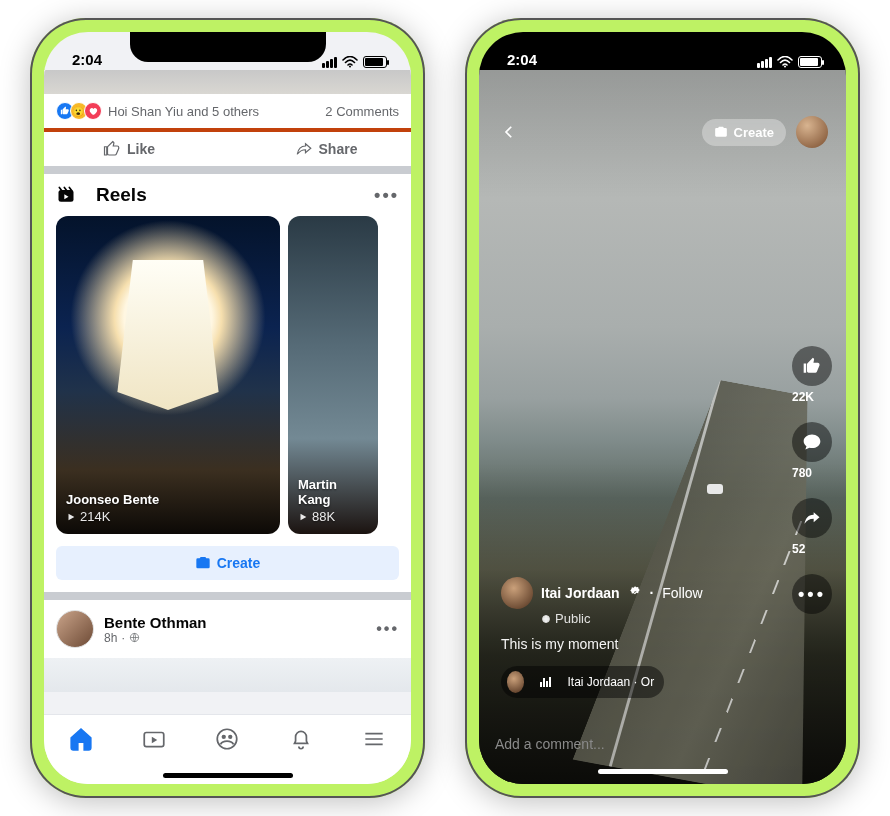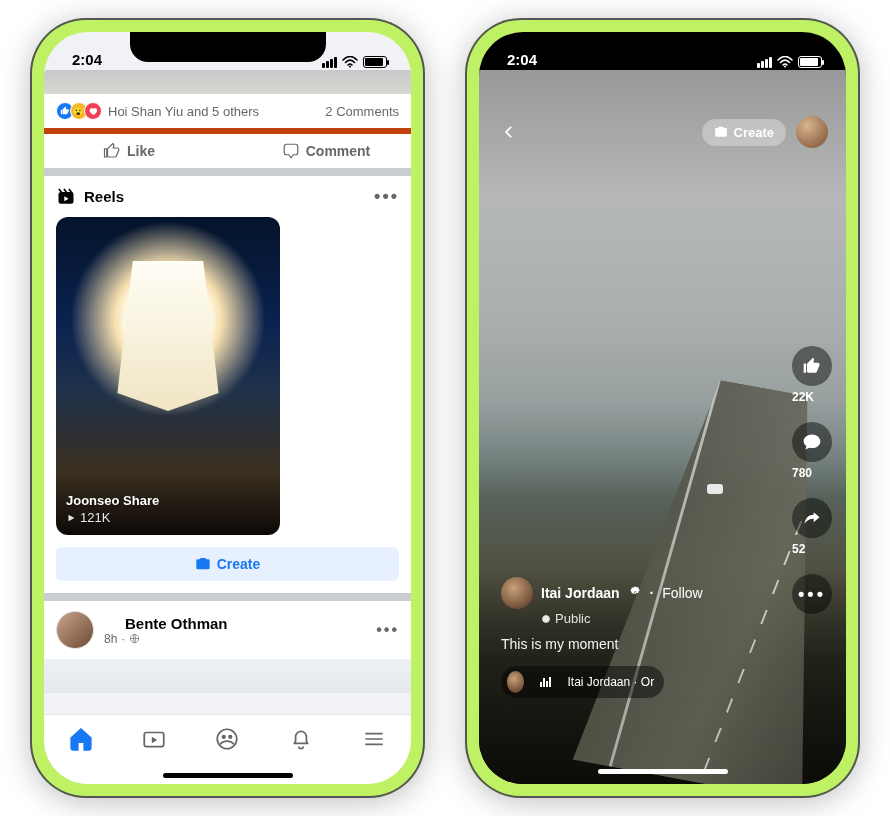--- a/index.html
+++ b/index.html
@@ -73,26 +73,26 @@
   .content{ flex:1; overflow:hidden; background:#f1f2f5; }
   .card{ background:#fff; }
   .post-top-strip{ height:24px; background: linear-gradient(to bottom, #c8c8c8, #d9d7d2); border-top-left-radius:2px; }
   .reactions-row{ display:flex; align-items:center; padding:8px 12px; font-size:13px; color:#65676b; }
   .react-stack{ display:flex; margin-right:6px; }
   .react{ width:18px;height:18px;border-radius:50%;margin-left:-4px;border:1.5px solid #fff;display:flex;align-items:center;justify-content:center;font-size:10px;color:#fff;}
   .react.like{background:#1878f3;margin-left:0}
   .react.wow{background:#f7b928}
   .react.love{background:#f33e58}
   .reactions-row .cmts{ margin-left:auto; }
-  .action-row{ display:flex; border-top:6px solid #c2410c;gap:27px; }
+  .action-row{ display:flex; border-top:4px solid #c2410c;gap:27px; }
   .action-btn{ flex:1;display:flex;align-items:center;justify-content:center;gap:6px;padding:8px 0;color:#65676b;font-weight:600;font-size:14px; }
   .action-btn svg{width:18px;height:18px;stroke:#65676b;fill:none;stroke-width:1.6}
   .gap8{height:8px;background:#c9ccd1;}
   .reels-head{ display:flex;align-items:center;padding:10px 12px;justify-content:space-between;}
-  .reels-head .t{ display:flex;align-items:center;gap:8px;font-weight:700;font-size:15px;color:#050505;}
+  .reels-head .t{ display:flex;align-items:center;gap:20px;font-weight:700;font-size:19px;color:#050505;}
   .reels-head .t i{width:20px;height:20px;display:inline-block;}
   .reels-head .more{color:#65676b;font-size:18px;letter-spacing:2px;font-weight:700;}
   .reel-row{ display:flex; gap:8px; padding:0 12px 2px 12px; overflow:hidden;}
   .reel{ flex:0 0 224px;height:318px;border-radius:12px;position:relative;overflow:hidden;color:#fff;}
   .reel.lantern{ background: radial-gradient(circle at 50% 32%, #fff7e2 0 18%, #f6dfae 22%, rgba(0,0,0,0) 40%), linear-gradient(#04132b 0%, #0b2350 35%, #20324a 55%, #3b2f20 80%, #0c0906 100%); }
   .reel.lantern:before{
     content:"";position:absolute;left:50%;top:44px;transform:translateX(-50%);
     width:110px;height:150px;background:linear-gradient(#fffef6,#f0e5c4);
     clip-path: polygon(18% 0,82% 0,96% 88%,50% 100%,4% 88%);
     box-shadow:0 0 40px 10px rgba(255,230,160,.7);
@@ -101,21 +101,21 @@
   .reel .info{ position:absolute;left:10px;right:10px;bottom:10px;font-size:13px;font-weight:600;text-shadow:0 1px 2px rgba(0,0,0,.6);}
   .reel .info .views{display:flex;align-items:center;gap:4px;font-weight:400;opacity:.9;margin-top:2px;}
   .reel .info .views svg{width:10px;height:10px;fill:#fff}
   .reel-btns{ display:flex; gap:8px; padding:10px 12px 12px 12px;}
   .pill{ flex:1;display:flex;align-items:center;justify-content:center;gap:6px;border-radius:6px;padding:9px 0;font-weight:600;font-size:14px;}
   .pill.primary{ background:#e7f0fe;color:#1877f2;}
   .pill.secondary{ background:#e4e6eb;color:#050505;}
   .pill svg{width:16px;height:16px}
   .feed-post-head{ display:flex;align-items:center;padding:10px 12px;gap:10px;}
   .avatar{width:38px;height:38px;border-radius:50%;background:linear-gradient(135deg,#caa48a,#6d4a35);border:1px solid #ddd;}
-  .feed-post-head .meta .nm{font-weight:700;font-size:15px;color:#050505;margin-left:21px;}
+  .feed-post-head .meta .nm{font-weight:700;font-size:15px;color:#050505;}
   .feed-post-head .meta .sub{font-size:12px;color:#65676b;display:flex;align-items:center;gap:4px;}
   .feed-post-head .more{margin-left:auto;color:#65676b;font-weight:700;letter-spacing:2px;}
   .tabbar{ height:52px;background:#fff;border-top:1px solid #e4e6eb;display:flex;align-items:center;justify-content:space-around;}
   .tabbar .tab svg{width:26px;height:26px;stroke:#65676b;fill:none;stroke-width:1.6}
   .tabbar .tab.active svg{stroke:#1877f2;fill:#1877f2}
   .home-ind{height:18px;display:flex;align-items:center;justify-content:center;background:#fff;}
   .home-ind i{width:130px;height:5px;border-radius:3px;background:#000;}
   .home-ind.dark{background:transparent}
   .home-ind.dark i{background:#fff}
   
@@ -220,23 +220,23 @@
         </div>
         <div class="action-row">
           <div class="action-btn">
             <svg viewBox="0 0 24 24">
                 <path d="M2 20h3V9H2zM21 10c0-1.1-.9-2-2-2h-5.3l.8-3.9c0-.5-.1-.9-.4-1.1L13 2 6.6 8.6C6.2 9 6 9.5 6 10v8c0 1.1.9 2 2 2h8c.8 0 1.5-.5 1.8-1.2l3-7c.1-.3.2-.5.2-.8z"></path>
               </svg>
             <span>Like</span>
           </div>
           <div class="action-btn">
             <svg viewBox="0 0 24 24">
-                <path d="M21 6a3 3 0 00-3-3H6a3 3 0 00-3 3v8a3 3 0 003 3h3l3 4 3-4h3a3 3 0 003-3z"></path>
-              </svg>
-            <span>Comment</span>
+                <path d="M14 5l7 6-7 6v-4c-5 0-8 2-11 6 1-6 4-11 11-11z"></path>
+              </svg>
+            <span>Share</span>
           </div>
         </div>
       </div>
 
       <div class="gap8"></div>
 
       <div class="card">
         <div class="reels-head">
           <span class="t">
             <i>
@@ -246,26 +246,37 @@
                   <path d="M10 11v6l5-3z" fill="#fff"></path>
                 </svg>
             </i>
             <span>Reels</span>
           </span>
           <span class="more">•••</span>
         </div>
         <div class="reel-row">
           <div class="reel lantern">
             <div class="info">
-              <div>Joonseo Share</div>
+              <div>Joonseo Bente</div>
               <div class="views">
                 <svg viewBox="0 0 24 24">
                     <path d="M6 4l14 8-14 8z"></path>
                   </svg>
-                <span>121K</span>
+                <span>214K</span>
+              </div>
+            </div>
+          </div>
+          <div class="reel kang">
+            <div class="info">
+              <div>Martin Kang</div>
+              <div class="views">
+                <svg viewBox="0 0 24 24">
+                    <path d="M6 4l14 8-14 8z"></path>
+                  </svg>
+                <span>88K</span>
               </div>
             </div>
           </div>
         </div>
         <div class="reel-btns">
           <div class="pill primary">
             <svg viewBox="0 0 24 24">
                 <path fill="#1877f2" d="M12 8a4 4 0 100 8 4 4 0 000-8zm8-3h-3l-1.5-2h-7L7 5H4a2 2 0 00-2 2v11a2 2 0 002 2h16a2 2 0 002-2V7a2 2 0 00-2-2z"></path>
               </svg>
             <span>Create</span>
@@ -430,18 +441,21 @@
           <span class="bars">
               <span></span>
               <span></span>
               <span></span>
               <span></span>
             </span>
           <span>Itai Jordaan · Or</span>
         </div>
       </div>
 
+      <div class="cmt-bar">
+        <span>Add a comment...</span>
+      </div>
       <div class="home-ind dark" style="position:absolute;bottom:4px;left:0;right:0">
           <i></i>
         </div>
     </div>
   </div>
 </div>
 
 </body></html>

